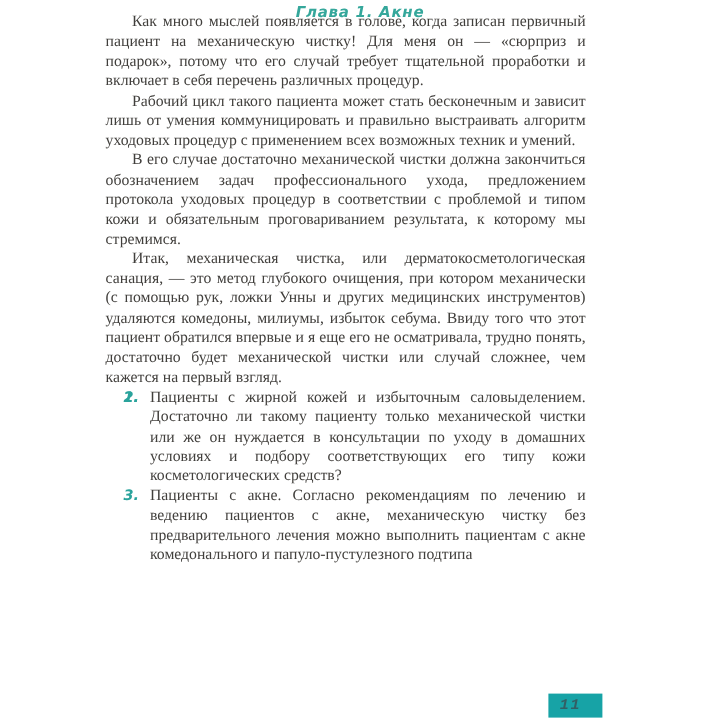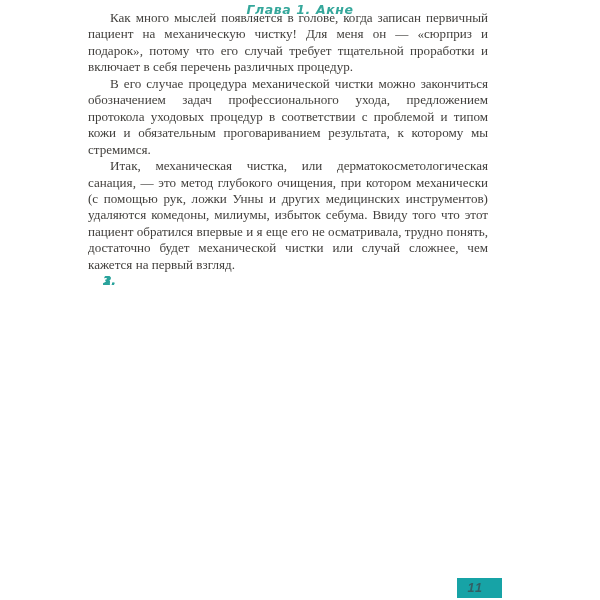--- a/index.html
+++ b/index.html
@@ -70,50 +70,53 @@
     left: 457px;
     top: 578px;
     width: 45px;
     height: 20px;
     background: #17a3a6;
     display: flex;
     align-items: center;
     justify-content: center;
   }
   .page-badge span {
-    font-family: Liberation Sans, sans-serif;
+    font-family: Liberation Mono, monospace;
     font-style: italic;
     font-weight: bold;
     font-size: 12.5px;
     letter-spacing: 1.5px;
     color: #335f64;
     transform: translateX(-4px);
   }
 </style>
 </head>
 <body>
 
 <div class="page">
 
   <div class="chapter-title">Глава 1. Акне</div>
 
   <div class="content">
     <p class="para">Как много мыслей появляется в голове, когда записан первичный пациент на механическую чистку! Для меня он — «сюрприз и подарок», потому что его случай требует тщательной проработки и включает в себя перечень различных процедур.</p>
-    <p class="para">В его случае процедура механической чистки можно закончиться обозначением задач профессионального ухода, предложением протокола уходовых процедур в соответствии с проблемой и типом кожи и обязательным проговариванием результата, к которому мы стремимся.</p>
+    <p class="para">Рабочий цикл такого пациента может стать бесконечным и зависит лишь от умения коммуницировать и правильно выстраивать алгоритм уходовых процедур с применением всех возможных техник и умений.</p>
+    <p class="para">В его случае достаточно механической чистки должна закончиться обозначением задач профессионального ухода, предложением протокола уходовых процедур в соответствии с проблемой и типом кожи и обязательным проговариванием результата, к которому мы стремимся.</p>
     <p class="para">Итак, механическая чистка, или дерматокосметологическая санация, — это метод глубокого очищения, при котором механически (с помощью рук, ложки Унны и других медицинских инструментов) удаляются комедоны, милиумы, избыток себума. Ввиду того что этот пациент обратился впервые и я еще его не осматривала, трудно понять, достаточно будет механической чистки или случай сложнее, чем кажется на первый взгляд.</p>
 
     <ol class="num-list">
       <li class="list-item">
         <span class="list-num">1.</span>
       </li>
       <li class="list-item">
         <span class="list-num">2.</span>
+        <span class="list-text">Пациенты с жирной кожей и избыточным саловыделением. Достаточно ли такому пациенту только механической чистки или же он нуждается в консультации по уходу в домашних условиях и подбору соответствующих его типу кожи косметологических средств?</span>
       </li>
       <li class="list-item">
         <span class="list-num">3.</span>
+        <span class="list-text">Пациенты с акне. Согласно рекомендациям по лечению и ведению пациентов с акне, механическую чистку без предварительного лечения можно выполнить пациентам с акне комедонального и папуло-пустулезного подтипа</span>
       </li>
     </ol>
   </div>
 
   <div class="page-badge">
     <span>11</span>
   </div>
 
 </div>
 

